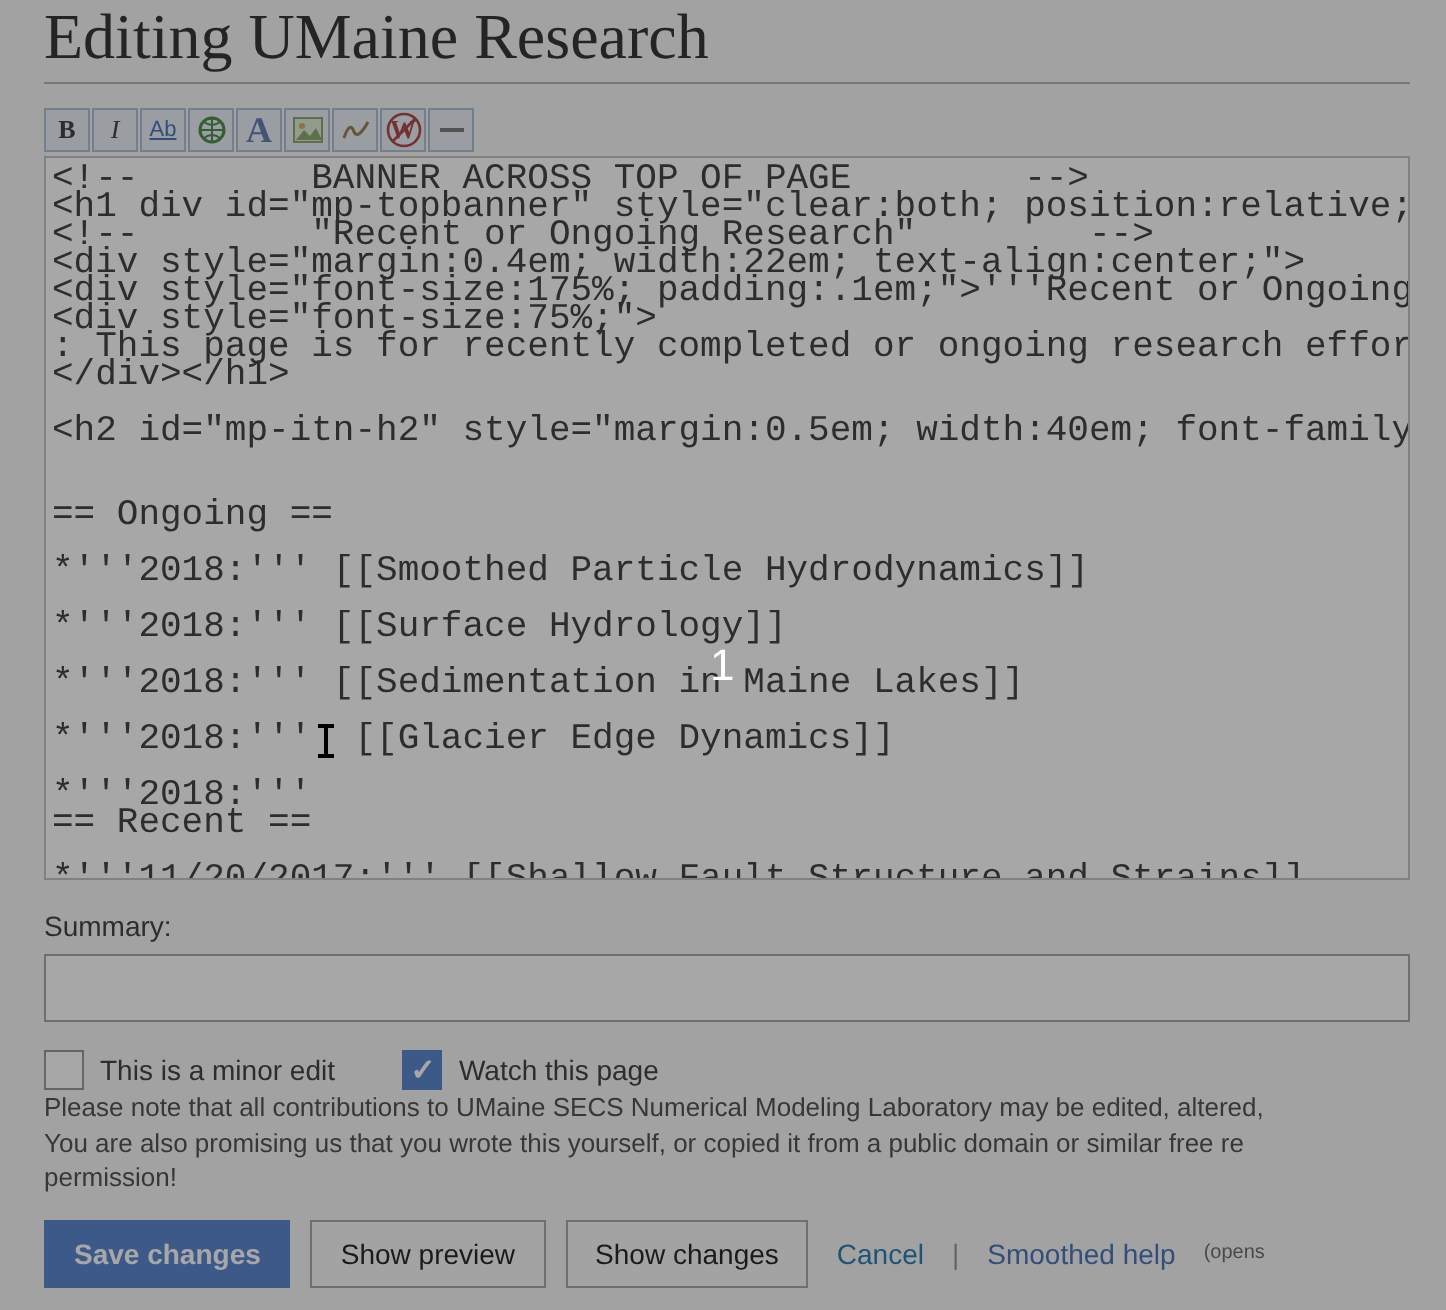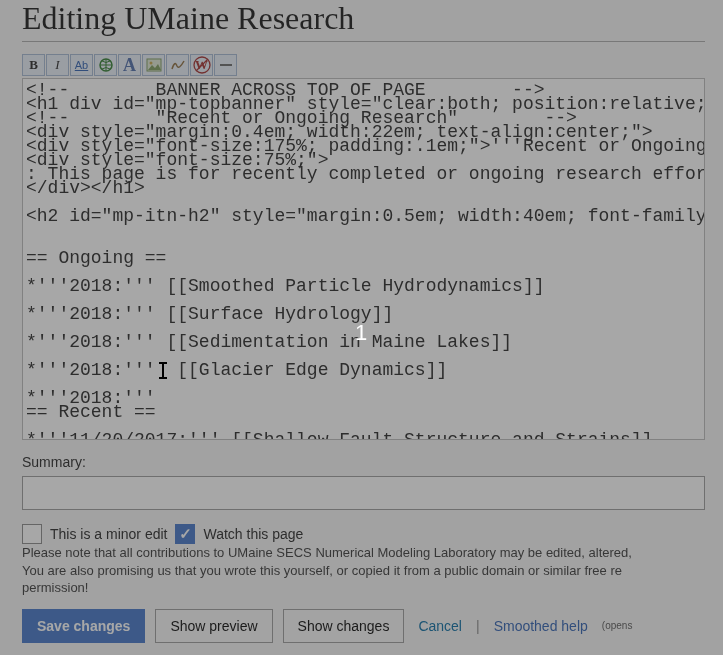--- a/index.html
+++ b/index.html
@@ -113,21 +113,21 @@
       width: 100%;
       height: 34px;
       border: 1px solid #999;
       margin-top: 6px;
       padding: 4px 6px;
       font-size: 14px;
     }
     .checks {
       display: flex;
       align-items: flex-end;
-      gap: 8px;
+      gap: 34px;
       margin-top: 14px;
     }
     .chk {
       display: flex;
       align-items: center;
       gap: 8px;
       font-size: 14px;
     }
     .chk-box {
       width: 20px;

